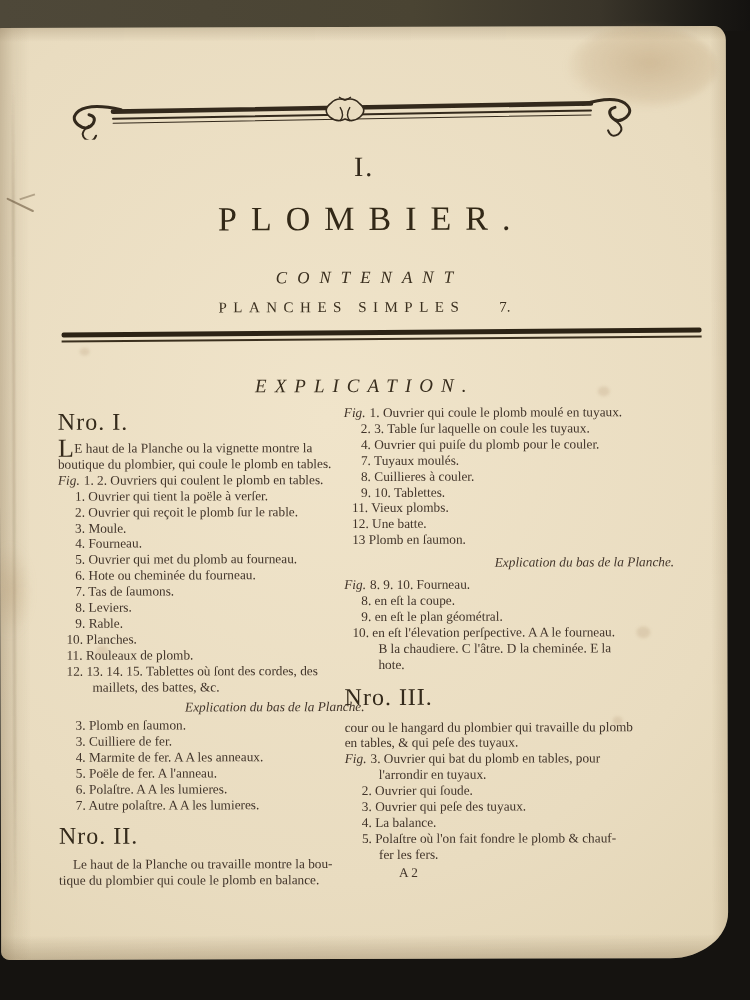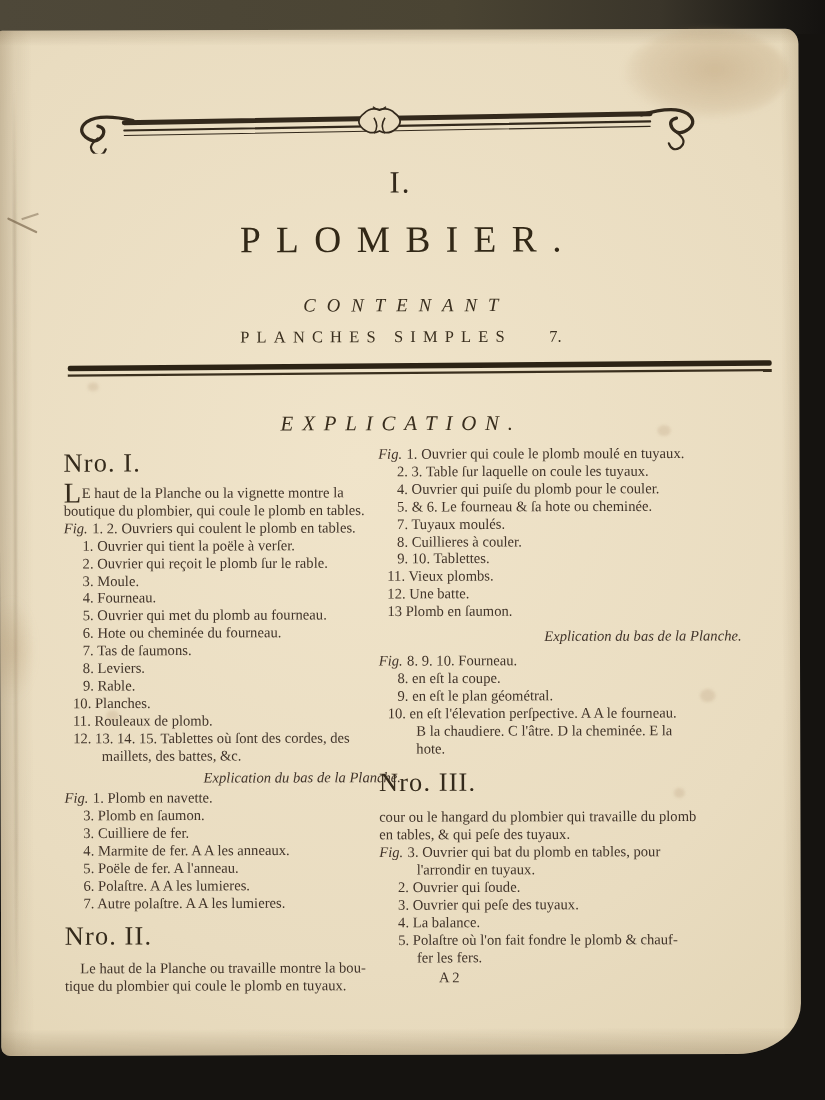--- a/index.html
+++ b/index.html
@@ -124,38 +124,36 @@
         <div class="ln">7. Tas de ſaumons.</div>
         <div class="ln">8. Leviers.</div>
         <div class="ln">9. Rable.</div>
         <div class="ln i2">10. Planches.</div>
         <div class="ln i2">11. Rouleaux de plomb.</div>
         <div class="ln i2">12. 13. 14. 15. Tablettes où ſont des cordes, des</div>
         <div class="ln cont">maillets, des battes, &amp;c.</div>
 
         <div class="expl-bas">Explication du bas de la Planche.</div>
 
-        <div class="ln fig"><span class="fp">Fig.</span><span>1. Plomb en navette.</span></div>
         <div class="ln">3. Plomb en ſaumon.</div>
         <div class="ln">3. Cuilliere de fer.</div>
         <div class="ln">4. Marmite de fer. A A les anneaux.</div>
         <div class="ln">5. Poële de fer. A l'anneau.</div>
         <div class="ln">6. Polaſtre. A A les lumieres.</div>
         <div class="ln">7. Autre polaſtre. A A les lumieres.</div>
 
         <div class="nro n2">Nro. II.</div>
         <div class="ln ind">Le haut de la Planche ou travaille montre la bou-</div>
-        <div class="ln fig">tique du plombier qui coule le plomb en tuyaux.</div>
+        <div class="ln fig">tique du plombier qui coule le plomb en balance.</div>
       </div>
 
       <div class="col col-right">
         <div class="ln fig"><span class="fp">Fig.</span><span>1. Ouvrier qui coule le plomb moulé en tuyaux.</span></div>
         <div class="ln">2. 3. Table ſur laquelle on coule les tuyaux.</div>
         <div class="ln">4. Ouvrier qui puiſe du plomb pour le couler.</div>
-        <div class="ln">5. &amp; 6. Le fourneau &amp; ſa hote ou cheminée.</div>
         <div class="ln">7. Tuyaux moulés.</div>
         <div class="ln">8. Cuillieres à couler.</div>
         <div class="ln">9. 10. Tablettes.</div>
         <div class="ln i2">11. Vieux plombs.</div>
         <div class="ln i2">12. Une batte.</div>
         <div class="ln i2">13 Plomb en ſaumon.</div>
 
         <div class="expl-bas">Explication du bas de la Planche.</div>
 
         <div class="ln fig"><span class="fp">Fig.</span><span>8. 9. 10. Fourneau.</span></div>

